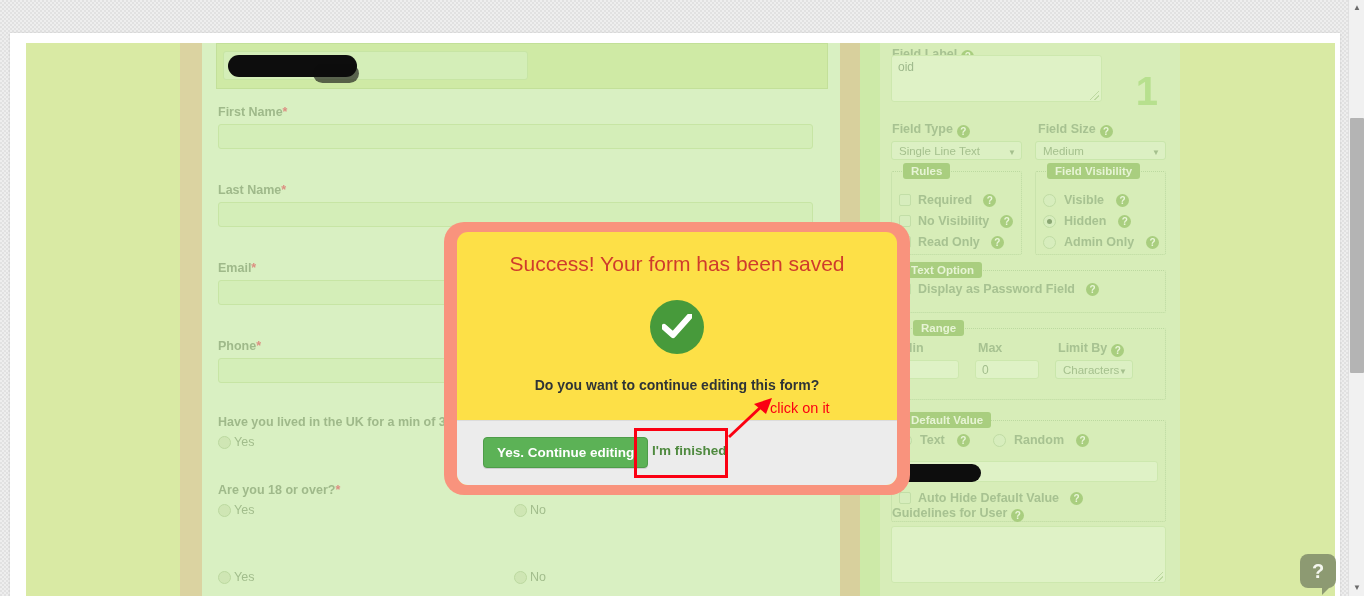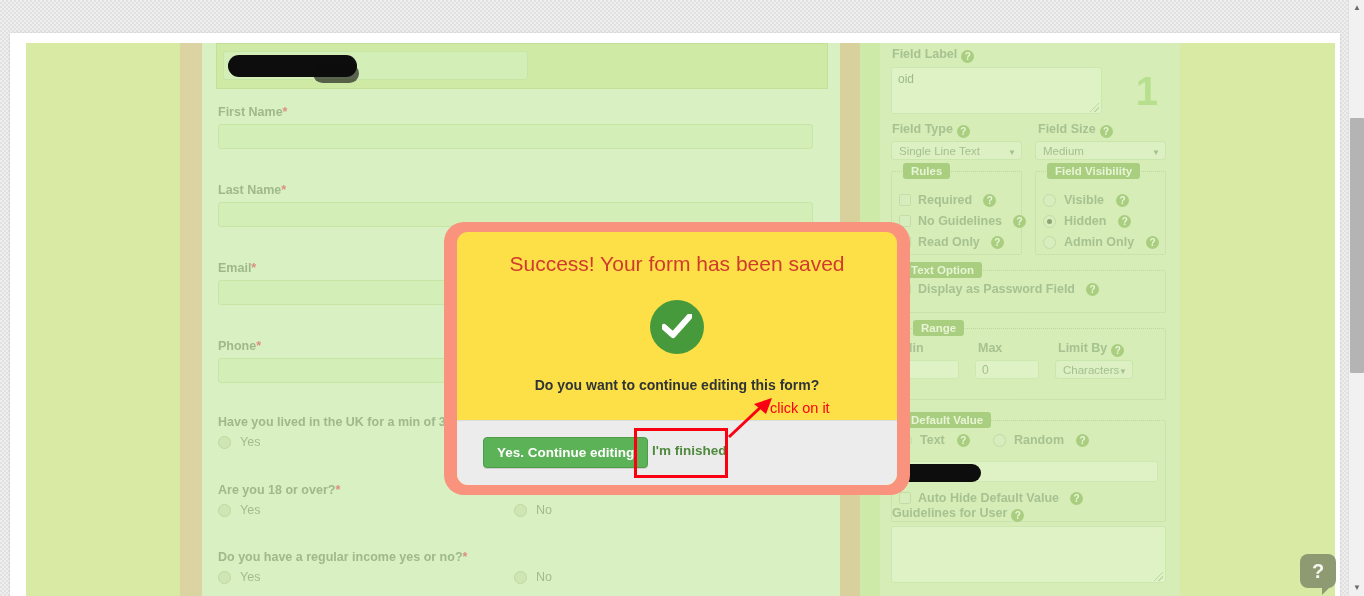--- a/index.html
+++ b/index.html
@@ -84,21 +84,21 @@
     border: 1px solid #c7e5a4;
     border-radius: 3px;
   }
   .fld-label {
     position: absolute;
     font-size: 12.5px; font-weight: bold;
     color: #9fb98a;
     white-space: nowrap;
   }
   .req-star { color: #dc8f82; font-weight: bold; }
-  .radio-row { position: absolute; display: flex; align-items: center; gap: 9px; }
+  .radio-row { position: absolute; display: flex; align-items: center; gap: 3px; }
   .radio-dot {
     width: 13px; height: 13px; border-radius: 50%;
     background: #cfe6b4; border: 1px solid #bcd9a0;
     flex: 0 0 auto;
   }
   .radio-lbl { font-size: 12.5px; color: #a2bd8c; }
 
   
   .p-label {
     position: absolute;
@@ -323,44 +323,41 @@
       </div>
       <div class="radio-row" style="left:16px;top:460px;">
         <span class="radio-dot"></span>
         <span class="radio-lbl">Yes</span>
       </div>
       <div class="radio-row" style="left:312px;top:460px;">
         <span class="radio-dot"></span>
         <span class="radio-lbl">No</span>
       </div>
 
-      <div class="fld-label" style="left:16px;top:507px;">
-        <span>Do you have a regular income yes or no?</span><span class="req-star">*</span>
-      </div>
       <div class="radio-row" style="left:16px;top:527px;">
         <span class="radio-dot"></span>
         <span class="radio-lbl">Yes</span>
       </div>
       <div class="radio-row" style="left:312px;top:527px;">
         <span class="radio-dot"></span>
         <span class="radio-lbl">No</span>
       </div>
     </div>
 
     <div class="col-right-tan" style="left:830px;top:10px;"></div>
     <div class="col-right-green" style="left:850px;top:10px;"></div>
 
     <div class="props-panel" style="left:870px;top:10px;">
 
       <div class="big-number">1</div>
 
       <div class="p-label" style="left:12px;top:4px;">
         <span>Field Label</span><span class="help-q">?</span>
       </div>
-      <div class="p-textarea" style="left:11px;top:24px;width:211px;height:47px;">
+      <div class="p-textarea" style="left:11px;top:12px;width:211px;height:47px;">
         <span>oid</span>
         <span class="resize-grip"></span>
       </div>
 
       <div class="p-label" style="left:12px;top:79px;">
         <span>Field Type</span><span class="help-q">?</span>
       </div>
       <div class="p-select" style="left:11px;top:98px;width:131px;">
         <span>Single Line Text</span>
         <span class="caret">▼</span>
@@ -376,21 +373,21 @@
 
       <div class="fieldset" style="left:11px;top:128px;width:131px;height:84px;"></div>
       <div class="legend-pill" style="left:23px;top:120px;">Rules</div>
       <div class="chk-row" style="left:19px;top:150px;">
         <span class="chk-box"></span>
         <span class="p-txt">Required</span>
         <span class="help-q">?</span>
       </div>
       <div class="chk-row" style="left:19px;top:171px;">
         <span class="chk-box"></span>
-        <span class="p-txt">No Guidelines</span>
+        <span class="p-txt">No Visibility</span>
         <span class="help-q">?</span>
       </div>
       <div class="chk-row" style="left:19px;top:192px;">
         <span class="chk-box"></span>
         <span class="p-txt">Read Only</span>
         <span class="help-q">?</span>
       </div>
 
       <div class="fieldset" style="left:155px;top:128px;width:131px;height:84px;"></div>
       <div class="legend-pill" style="left:167px;top:120px;">Field Visibility</div>

